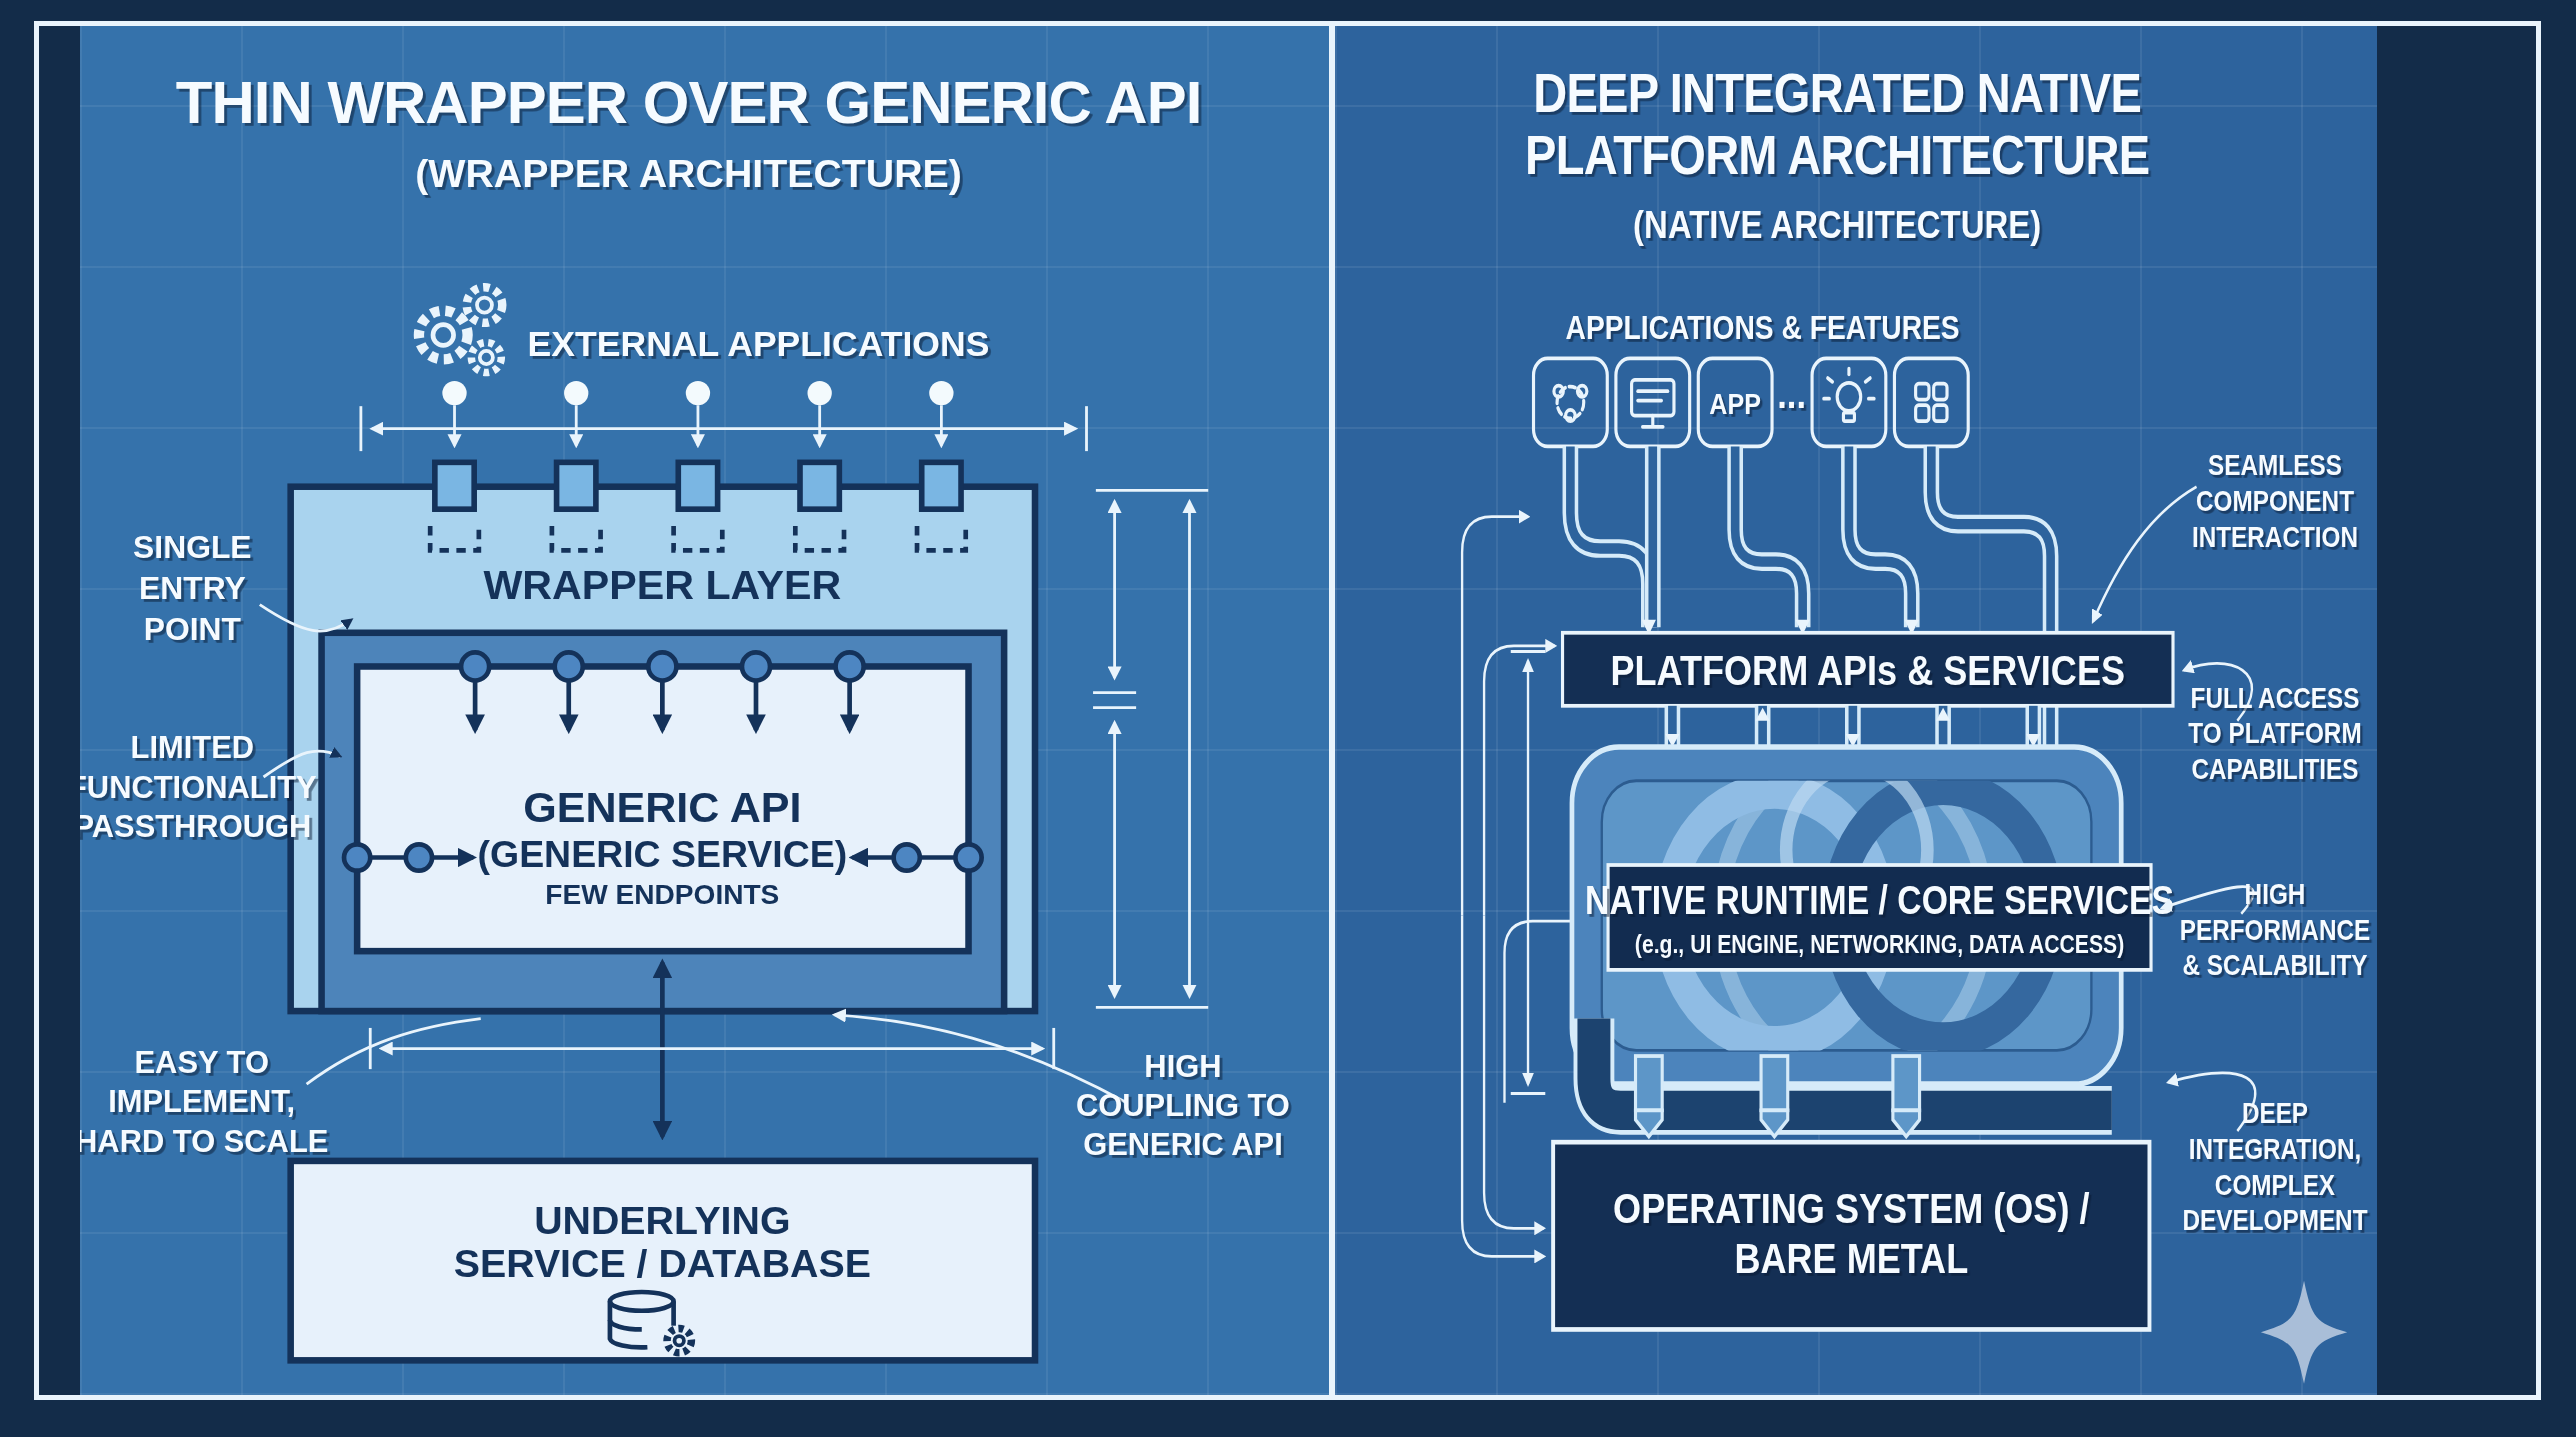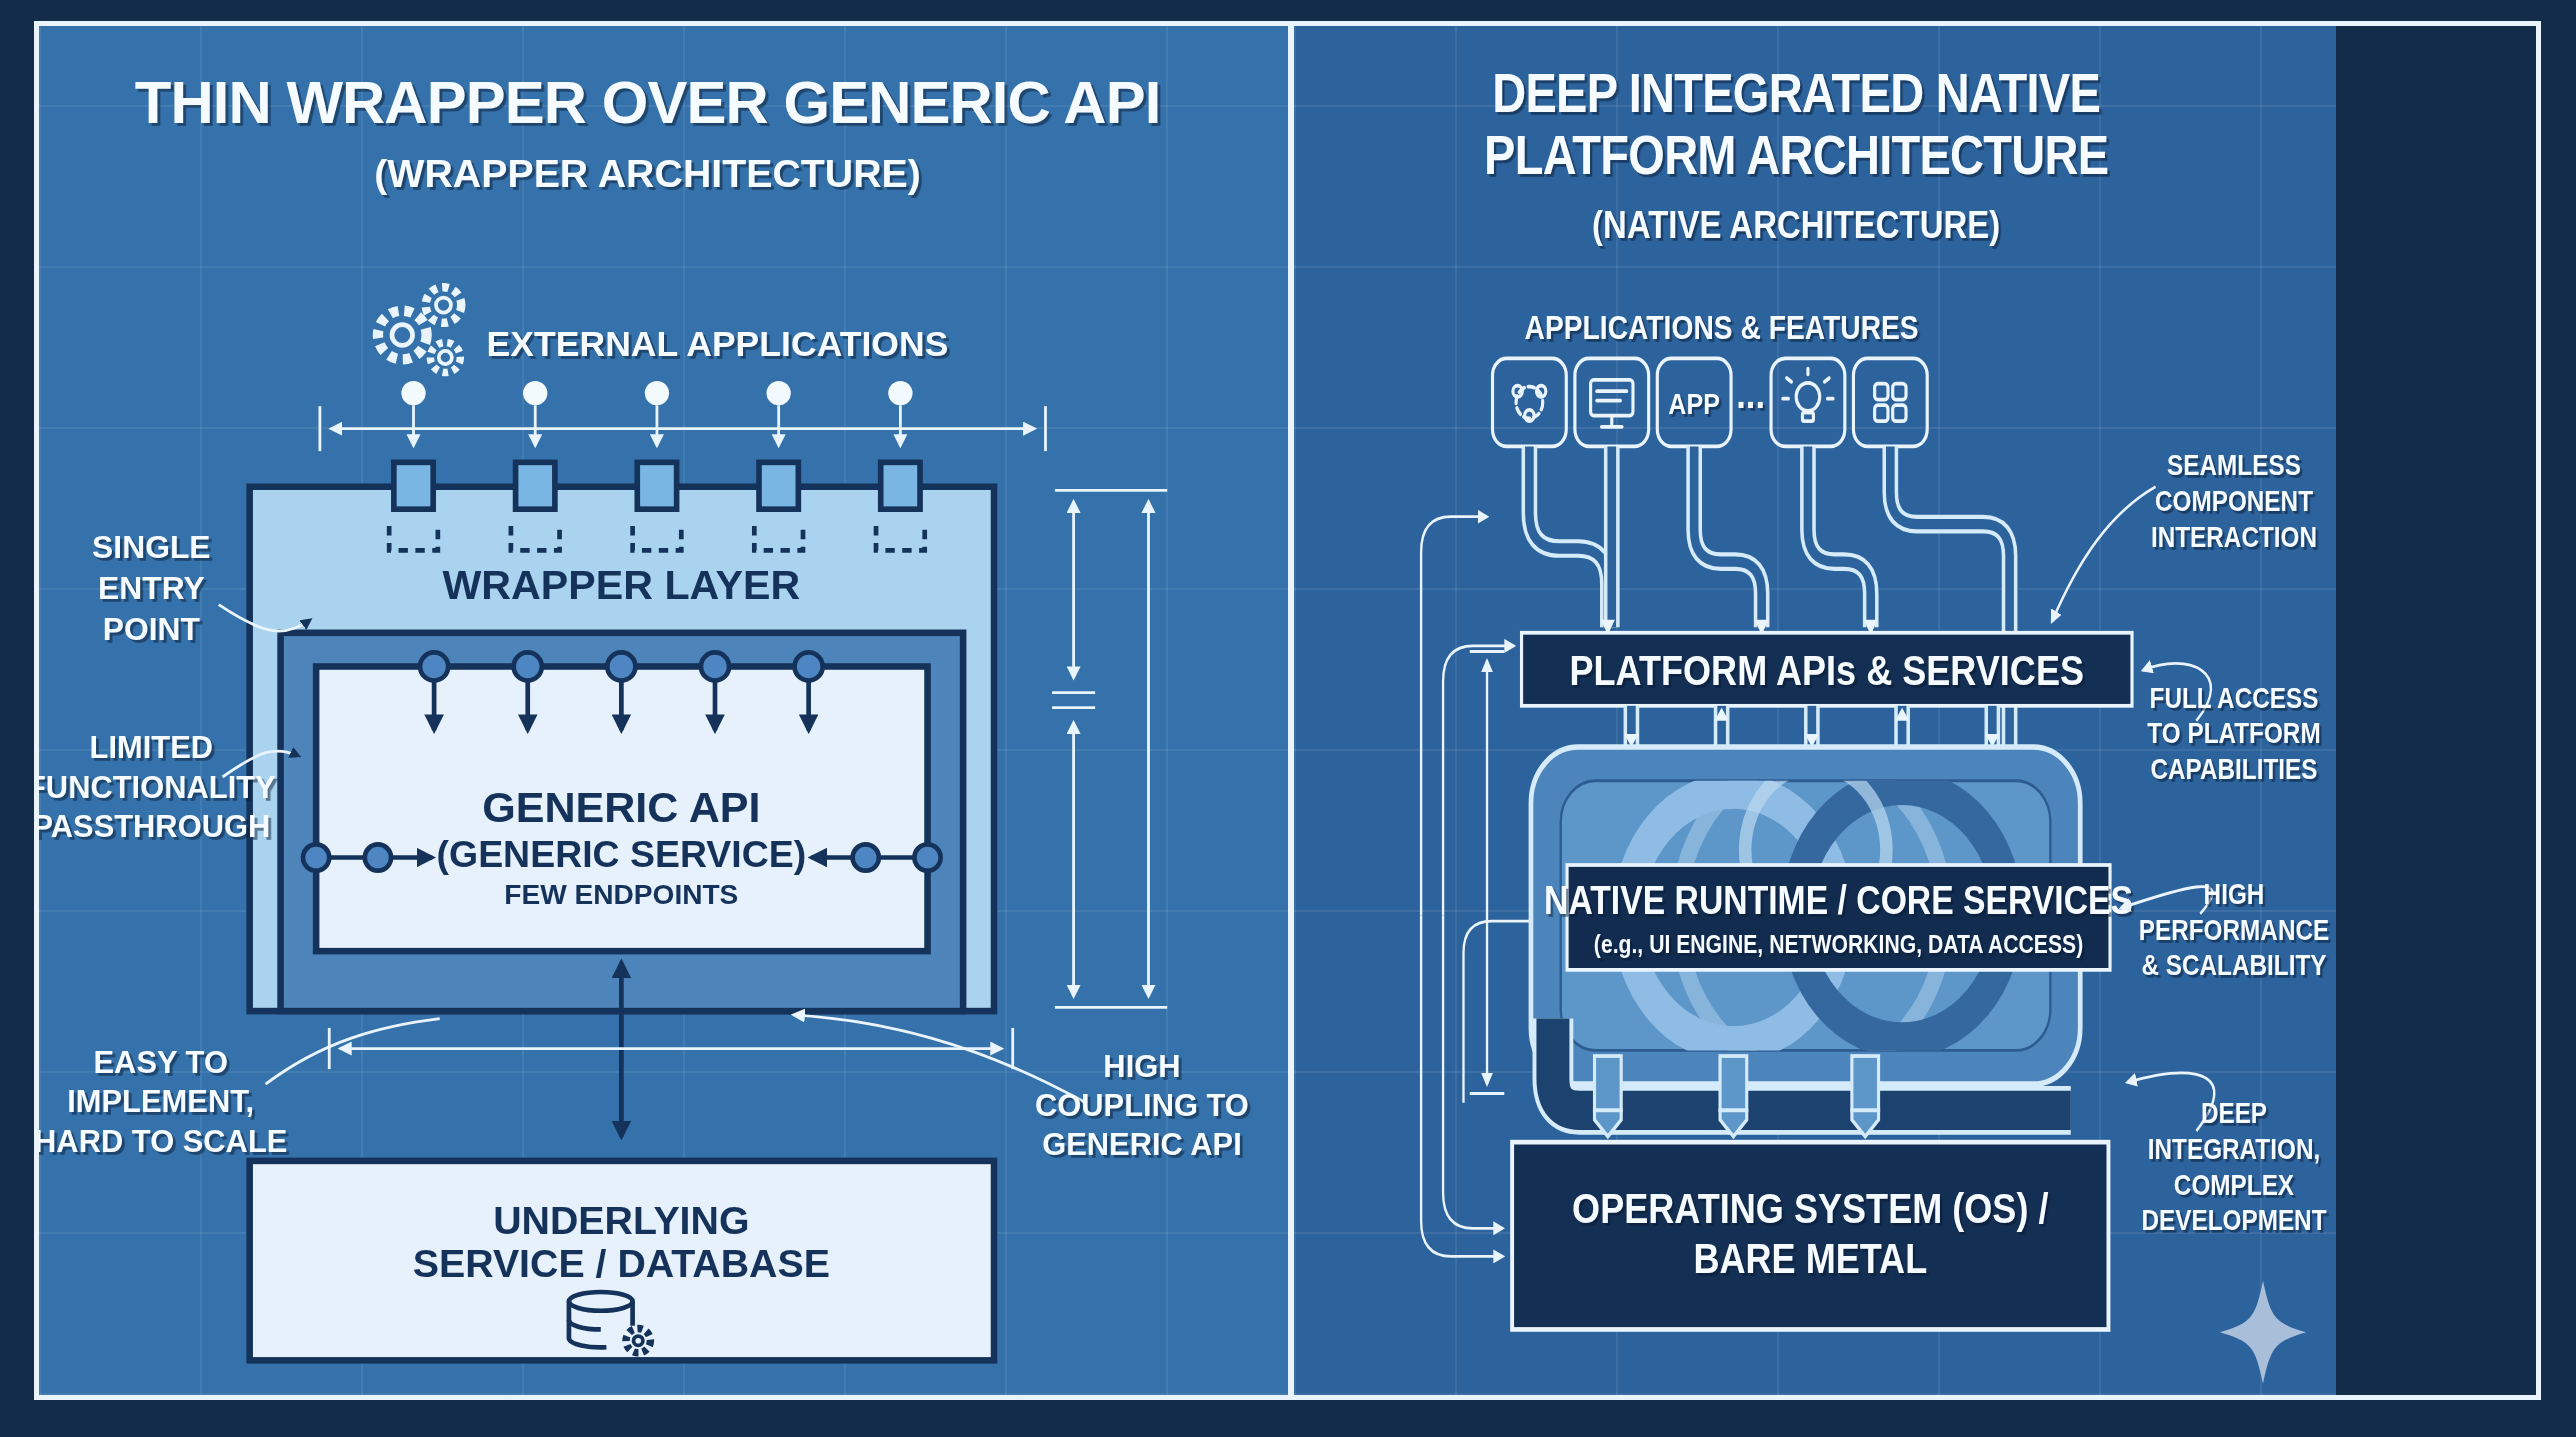--- a/index.html
+++ b/index.html
@@ -11,20 +11,21 @@
   .frame{
     position:absolute;left:34px;top:20.6px;width:2497px;height:1369px;
     border:5.6px solid #e9f4fc;display:flex;box-sizing:content-box;
   }
   .panel{position:relative;height:100%;}
   .panel-left{
     width:1249px;background-color:#3572ab;
     background-image:
       repeating-linear-gradient(0deg, rgba(255,255,255,0.07) 0 1.9px, transparent 1.9px 161px),
       repeating-linear-gradient(90deg, rgba(255,255,255,0.07) 0 1.9px, transparent 1.9px 161px);
+    margin-left: 41px;
   }
   .divider{width:5.6px;background:#e9f4fc;}
   .panel-right{
     width:1042px;background-color:#2d639d;
     background-image:
       repeating-linear-gradient(0deg, rgba(255,255,255,0.08) 0 1.9px, transparent 1.9px 161px),
       repeating-linear-gradient(90deg, rgba(255,255,255,0.08) 0 1.9px, transparent 1.9px 161px);
   }
   svg{position:absolute;left:0;top:0;width:100%;height:100%;}
   text{font-family:"Liberation Sans", sans-serif;}

